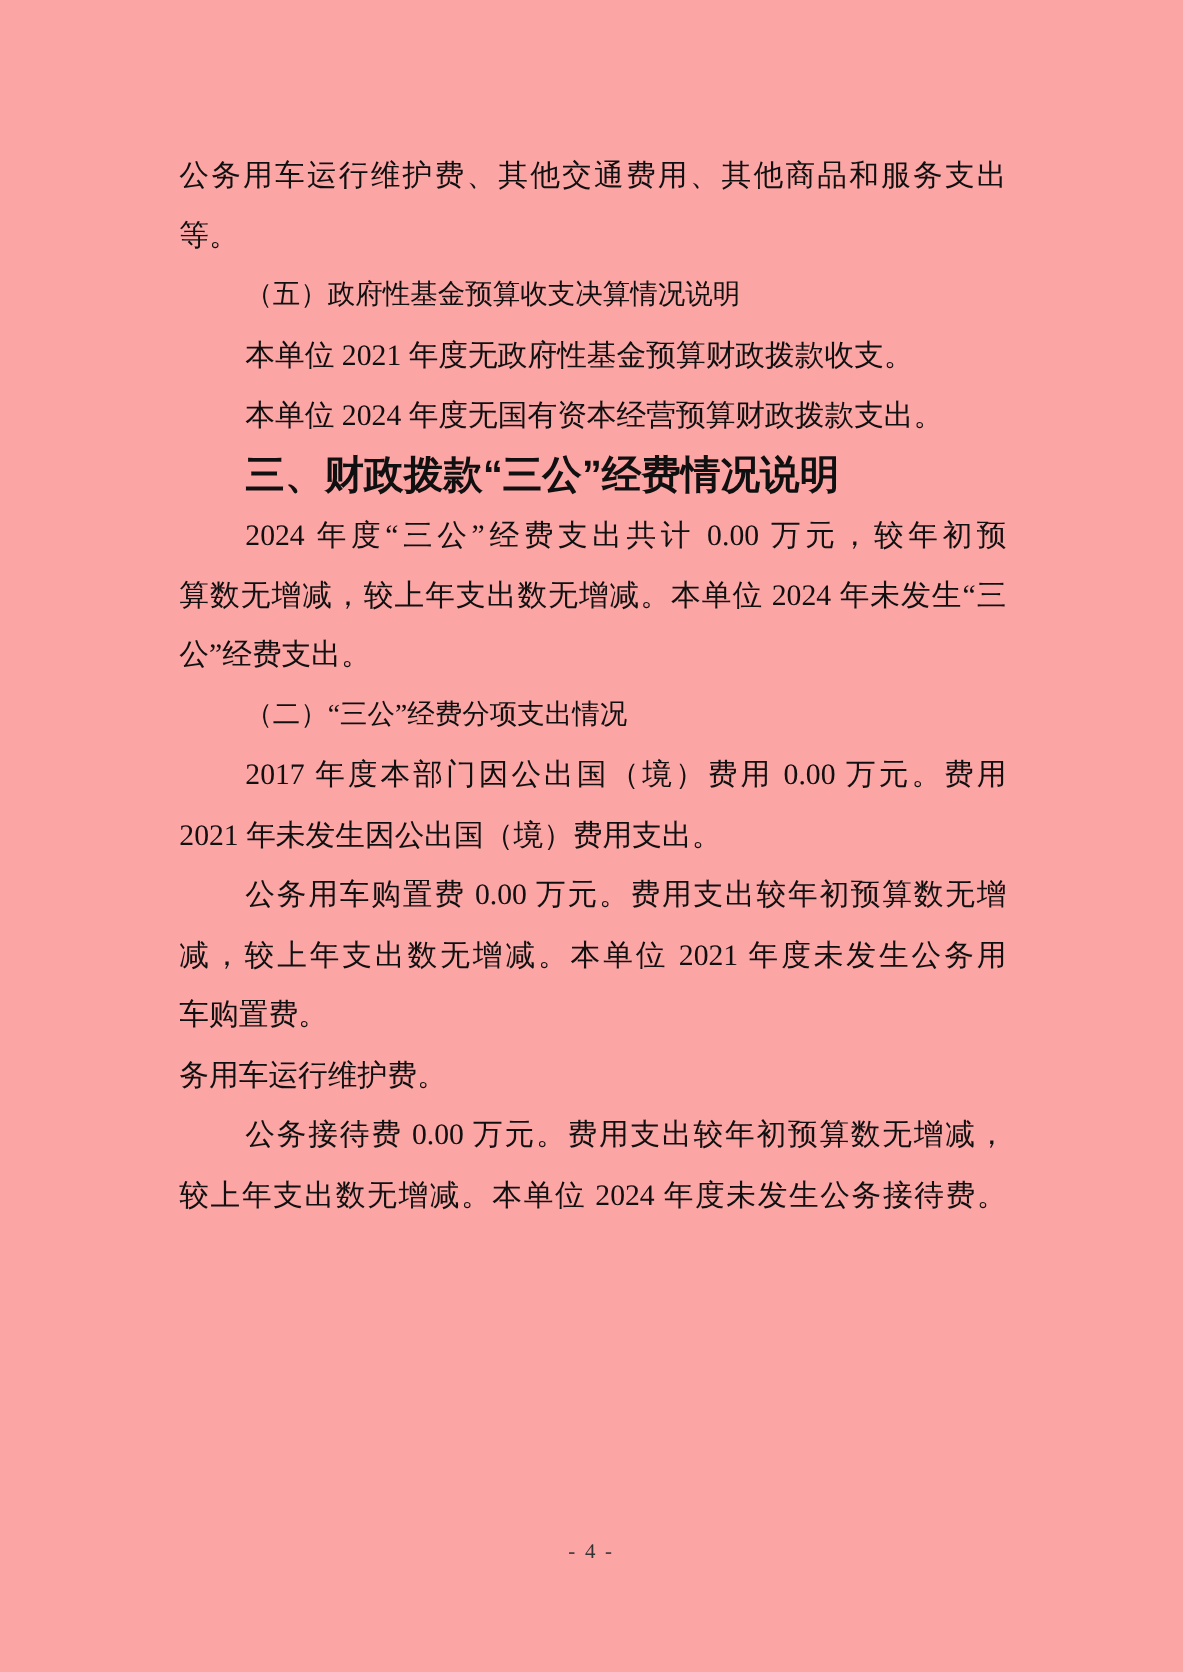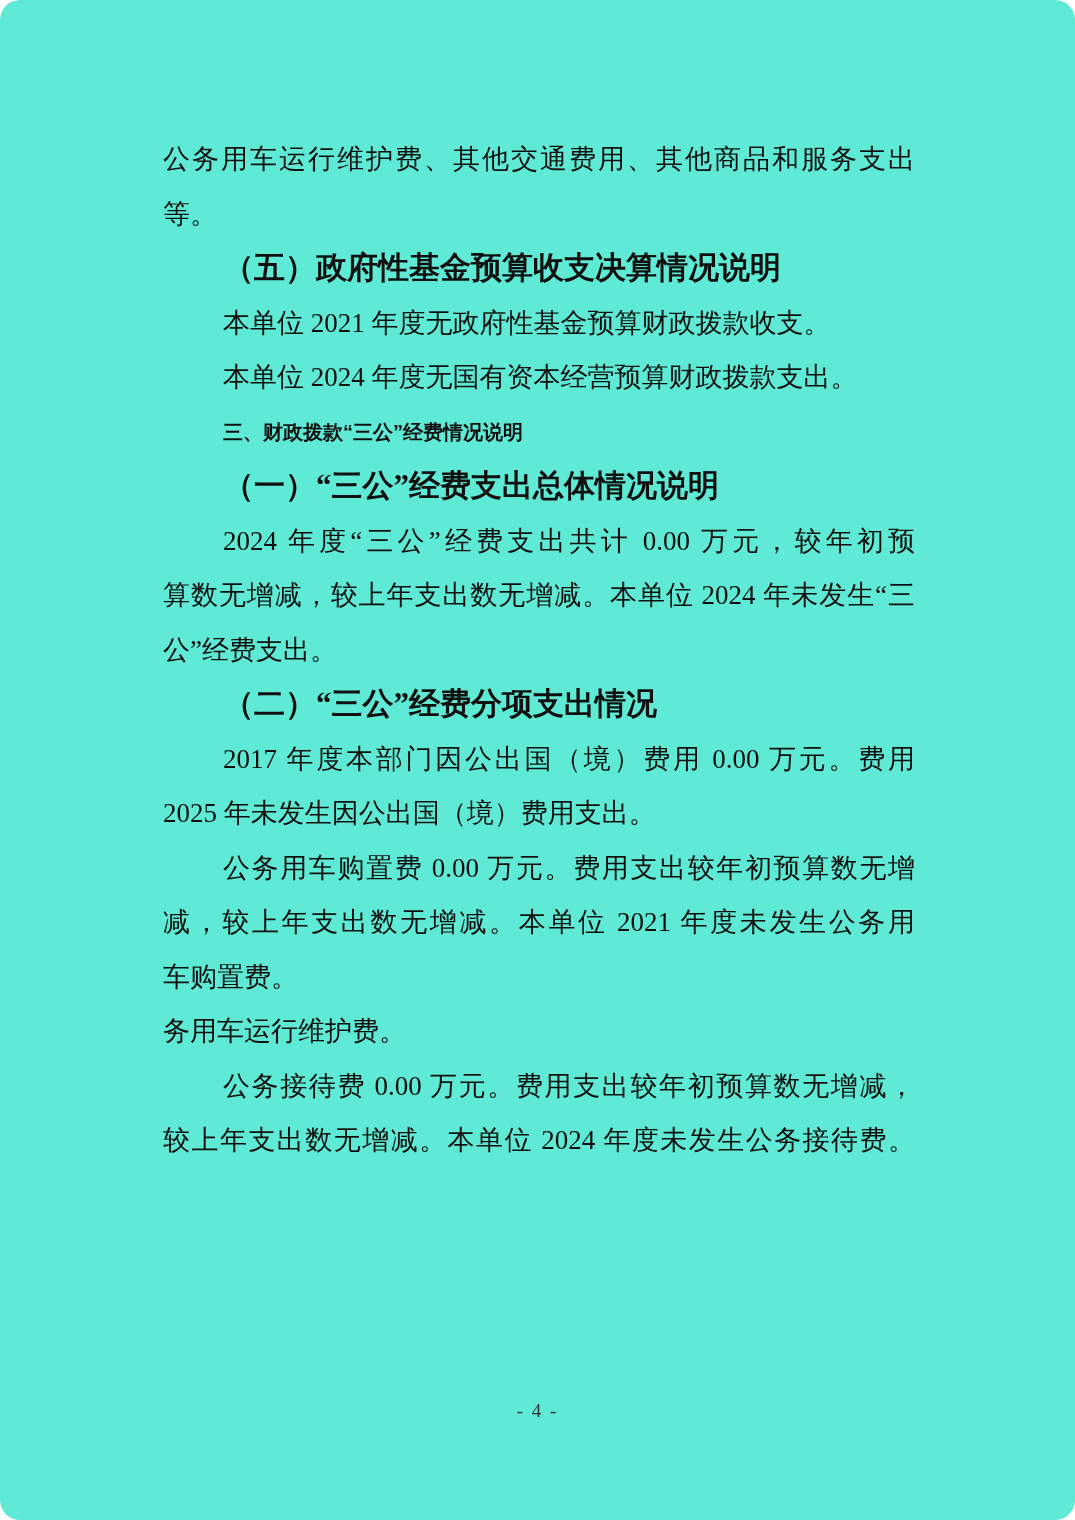--- a/index.html
+++ b/index.html
@@ -4,25 +4,24 @@
 <style>
   html, body {
     margin: 0;
     padding: 0;
     background: #ffffff;
   }
   .page {
     position: relative;
     width: 1075px;
     height: 1520px;
-    background: #5eead4;
+    background: #fca5a5;
     color: #101010;
     overflow: hidden;
     font-family: "Liberation Serif", "DejaVu Serif", serif;
-    border-radius: 20px;
   }
   .content {
     position: absolute;
     left: 163px;
     right: 160px;
     top: 132px;
   }
   .line {
     height: 54.5px;
     line-height: 54.5px;
@@ -33,27 +32,27 @@
   }
   .justify {
     text-align: justify;
     text-align-last: justify;
     text-justify: inter-character;
   }
   .indent {
     padding-left: 60px;
   }
   .h-sub {
-    font-weight: bold;
-    font-size: 31px;
+    font-weight: normal;
+    font-size: 25px;
     font-family: "Liberation Serif", "DejaVu Serif", serif;
   }
   .h-main {
     font-weight: bold;
-    font-size: 20px;
+    font-size: 36px;
     font-family: "Liberation Sans", "DejaVu Sans", sans-serif;
   }
   .footer {
     position: absolute;
     left: 0;
     right: 0;
     top: 1400px;
     text-align: center;
     font-size: 19px;
     color: #333333;
@@ -65,27 +64,26 @@
 <body>
 
 <div class="page">
   <div class="content">
     <div class="line justify">公务用车运行维护费、其他交通费用、其他商品和服务支出</div>
     <div class="line">等。</div>
     <div class="line h-sub indent">（五）政府性基金预算收支决算情况说明</div>
     <div class="line indent">本单位 2021 年度无政府性基金预算财政拨款收支。</div>
     <div class="line indent">本单位 2024 年度无国有资本经营预算财政拨款支出。</div>
     <div class="line h-main indent">三、财政拨款“三公”经费情况说明</div>
-    <div class="line h-sub indent">（一）“三公”经费支出总体情况说明</div>
     <div class="line justify indent">2024 年度“三公”经费支出共计 0.00 万元，较年初预</div>
     <div class="line justify">算数无增减，较上年支出数无增减。本单位 2024 年未发生“三</div>
     <div class="line">公”经费支出。</div>
     <div class="line h-sub indent">（二）“三公”经费分项支出情况</div>
     <div class="line justify indent">2017 年度本部门因公出国（境）费用 0.00 万元。费用</div>
-    <div class="line">2025 年未发生因公出国（境）费用支出。</div>
+    <div class="line">2021 年未发生因公出国（境）费用支出。</div>
     <div class="line justify indent">公务用车购置费 0.00 万元。费用支出较年初预算数无增</div>
     <div class="line justify">减，较上年支出数无增减。本单位 2021 年度未发生公务用</div>
     <div class="line">车购置费。</div>
     <div class="line">务用车运行维护费。</div>
     <div class="line justify indent">公务接待费 0.00 万元。费用支出较年初预算数无增减，</div>
     <div class="line justify">较上年支出数无增减。本单位 2024 年度未发生公务接待费。</div>
   </div>
   <div class="footer">- 4 -</div>
 </div>
 

